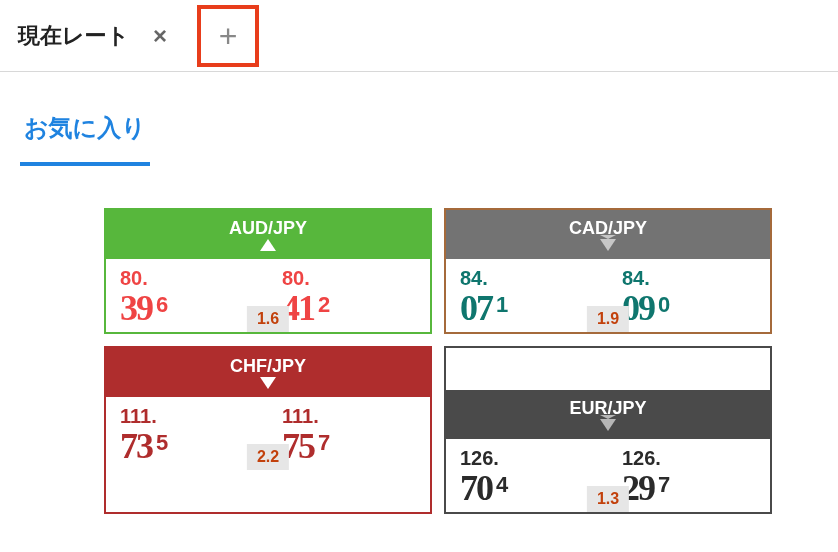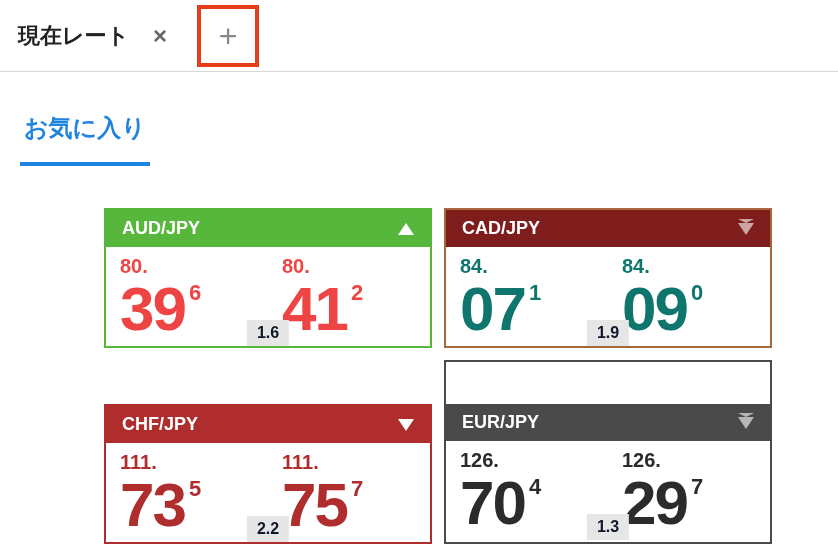--- a/index.html
+++ b/index.html
@@ -74,20 +74,21 @@
     border: 2px solid;
   }
   .tile-header {
     display: flex;
     align-items: center;
     justify-content: space-between;
     padding: 8px 16px;
     color: #fff;
     font-weight: 700;
     font-size: 18px;
+    flex-direction: column;
   }
   .tile-body {
     display: flex;
     position: relative;
     padding: 8px 0 6px 0;
   }
   .side {
     flex: 1;
     padding: 0 14px;
     font-weight: 700;
@@ -95,48 +96,49 @@
   .handle {
     font-size: 20px;
     font-weight: 600;
   }
   .big-row {
     display: flex;
     align-items: flex-start;
     line-height: 1;
   }
   .big {
-    font-size: 62px;
+    font-size: 36px;
     letter-spacing: -2px;
+    font-family: Liberation Serif, serif;
   }
   .pip {
     font-size: 22px;
     margin-top: 4px;
     margin-left: 4px;
     font-weight: 600;
   }
   .spread {
     position: absolute;
     left: 50%;
     transform: translateX(-50%);
     bottom: 0px;
     background: #e6e6e6;
-    color: #0f172a;
+    color: #c2410c;
     font-size: 16px;
     padding: 4px 10px;
     font-weight: 600;
   }
   
   .green  { border-color: #57b73c; }
   .green .tile-header { background: #57b73c; }
   .green .handle, .green .big, .green .pip { color: #ef4444; }
   .brown  { border-color: #a56a3b; }
-  .brown .tile-header { background: #7f1d1d; }
+  .brown .tile-header { background: #737373; }
   .brown .handle, .brown .big, .brown .pip { color: #0f766e; }
-  .red    { border-color: #af2d2d; margin-top: 44px; }
+  .red    { border-color: #af2d2d; }
   .red .tile-header { background: #af2d2d; }
   .red .handle, .red .big, .red .pip { color: #af2d2d; }
   .dark   { border-color: #4a4a4a; }
   .dark .tile-header { background: #4a4a4a; margin-top: 42px; }
   .dark .handle, .dark .big, .dark .pip { color: #2b2b2b; }
   .arrow { width: 0; height: 0; display: inline-block; }
   .arrow-up   { border-left:8px solid transparent; border-right:8px solid transparent; border-bottom:12px solid #fff; }
   .arrow-down { border-left:8px solid transparent; border-right:8px solid transparent; border-top:12px solid #fff; }
   .arrow-down-muted { border-left:8px solid transparent; border-right:8px solid transparent; border-top:12px solid rgba(255,255,255,0.6); position: relative; }
   .arrow-down-muted::after{content:"";position:absolute;left:-8px;top:-16px;border-left:8px solid transparent;border-right:8px solid transparent;border-top:4px solid rgba(255,255,255,0.6);}

